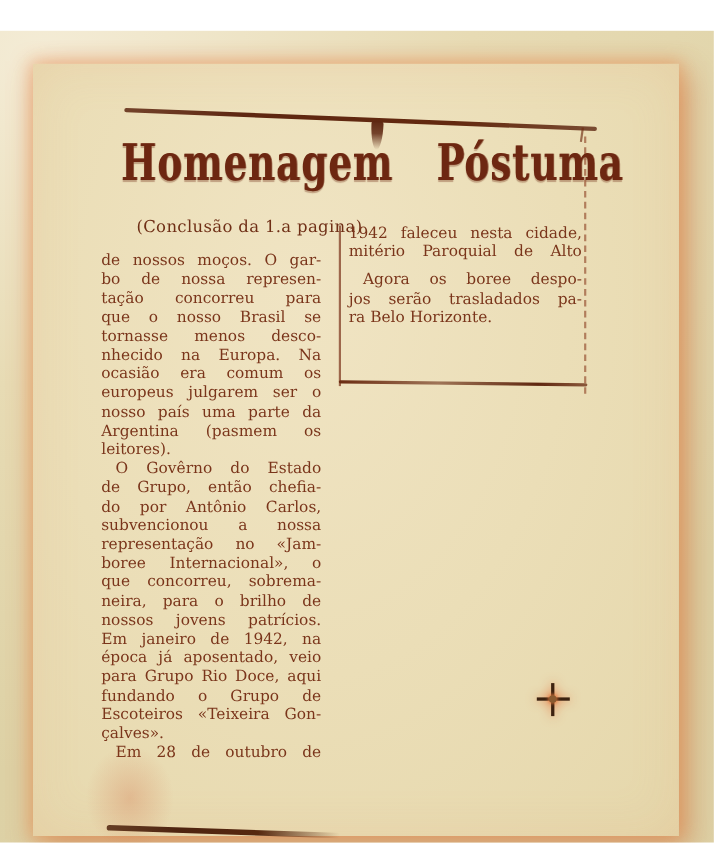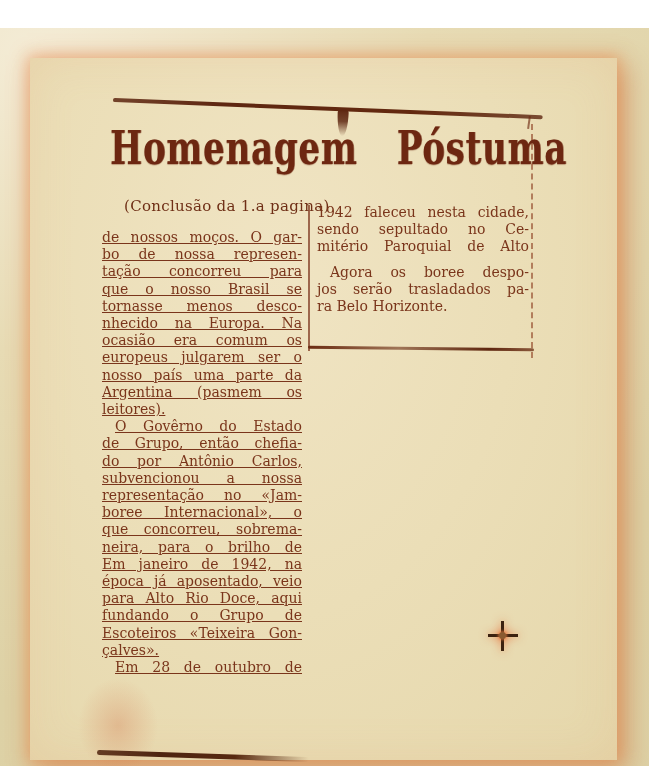--- a/index.html
+++ b/index.html
@@ -22,21 +22,21 @@
     font:700 46px/1.15 "DejaVu Serif",serif;color:#6d2711;
     letter-spacing:1px;word-spacing:36px;
     transform:scaleX(.74);transform-origin:left top;
     text-shadow:1px 0 0 rgba(109,39,17,.55), 0 1px 1px rgba(109,39,17,.35);}
   .subtitle{position:absolute;left:94px;top:139px;
     font:400 15px/1.2 "DejaVu Serif",serif;color:#6f2f16;letter-spacing:.3px;}
   .col{position:absolute;font:400 14px/17.2px "DejaVu Serif",serif;color:#7a351b;}
   .line{text-align:left;}
   .line.just{text-align:justify;text-align-last:justify;}
   .line.ind{text-indent:13px;}
-  .left-col{left:72px;top:171px;width:200px;text-decoration:underline;}
+  .left-col{left:62px;top:171px;width:200px;}
   .right-col{left:287px;top:146px;width:212px;}
   .divider{position:absolute;left:278px;top:147px;height:146px;width:0;
     border-left:2px solid rgba(122,50,25,.7);}
   .right-dash{position:absolute;left:501px;top:66px;height:234px;width:0;
     border-left:2px dashed rgba(140,62,32,.6);}
   .box-bottom{position:absolute;left:278px;top:289px;width:226px;height:3px;
     background:linear-gradient(90deg,#6b2c12, rgba(107,44,18,.6) 40%, #5f2710 80%, rgba(107,44,18,.75));
     transform:rotate(.7deg);border-radius:2px;}
   .cross{position:absolute;left:458px;top:563px;width:30px;height:30px;
     filter:drop-shadow(0 0 5px rgba(228,112,58,.95));}
@@ -78,36 +78,36 @@
         <div class="line just">Argentina (pasmem os</div>
         <div class="line">leitores).</div>
         <div class="line just ind">O Govêrno do Estado</div>
         <div class="line just">de Grupo, então chefia-</div>
         <div class="line just">do por Antônio Carlos,</div>
         <div class="line just">subvencionou a nossa</div>
         <div class="line just">representação no «Jam-</div>
         <div class="line just">boree Internacional», o</div>
         <div class="line just">que concorreu, sobrema-</div>
         <div class="line just">neira, para o brilho de</div>
+        <div class="line just">nossos jovens patrícios.</div>
         <div class="line just">Em janeiro de 1942, na</div>
         <div class="line just">época já aposentado, veio</div>
-        <div class="line just">para Alto Rio Doce, aqui</div>
+        <div class="line just">para Grupo Rio Doce, aqui</div>
         <div class="line just">fundando o Grupo de</div>
         <div class="line just">Escoteiros «Teixeira Gon-</div>
         <div class="line">çalves».</div>
         <div class="line just ind">Em 28 de outubro de</div>
       </div>
 
     <div class="divider"></div>
     <div class="right-dash"></div>
     <div class="box-bottom"></div>
 
     <div class="col right-col">
         <div class="line just">1942 faleceu nesta cidade,</div>
-        <div class="line just">sendo sepultado no Ce-</div>
         <div class="line just">mitério Paroquial de Alto</div>
         <div class="line just ind" style="margin-top: 8px;">Agora os boree despo-</div>
         <div class="line just">jos serão trasladados pa-</div>
         <div class="line">ra Belo Horizonte.</div>
       </div>
 
     <div class="cross">
       <span class="bar-h"></span>
       <span class="bar-v"></span>
       <span class="dot"></span>

